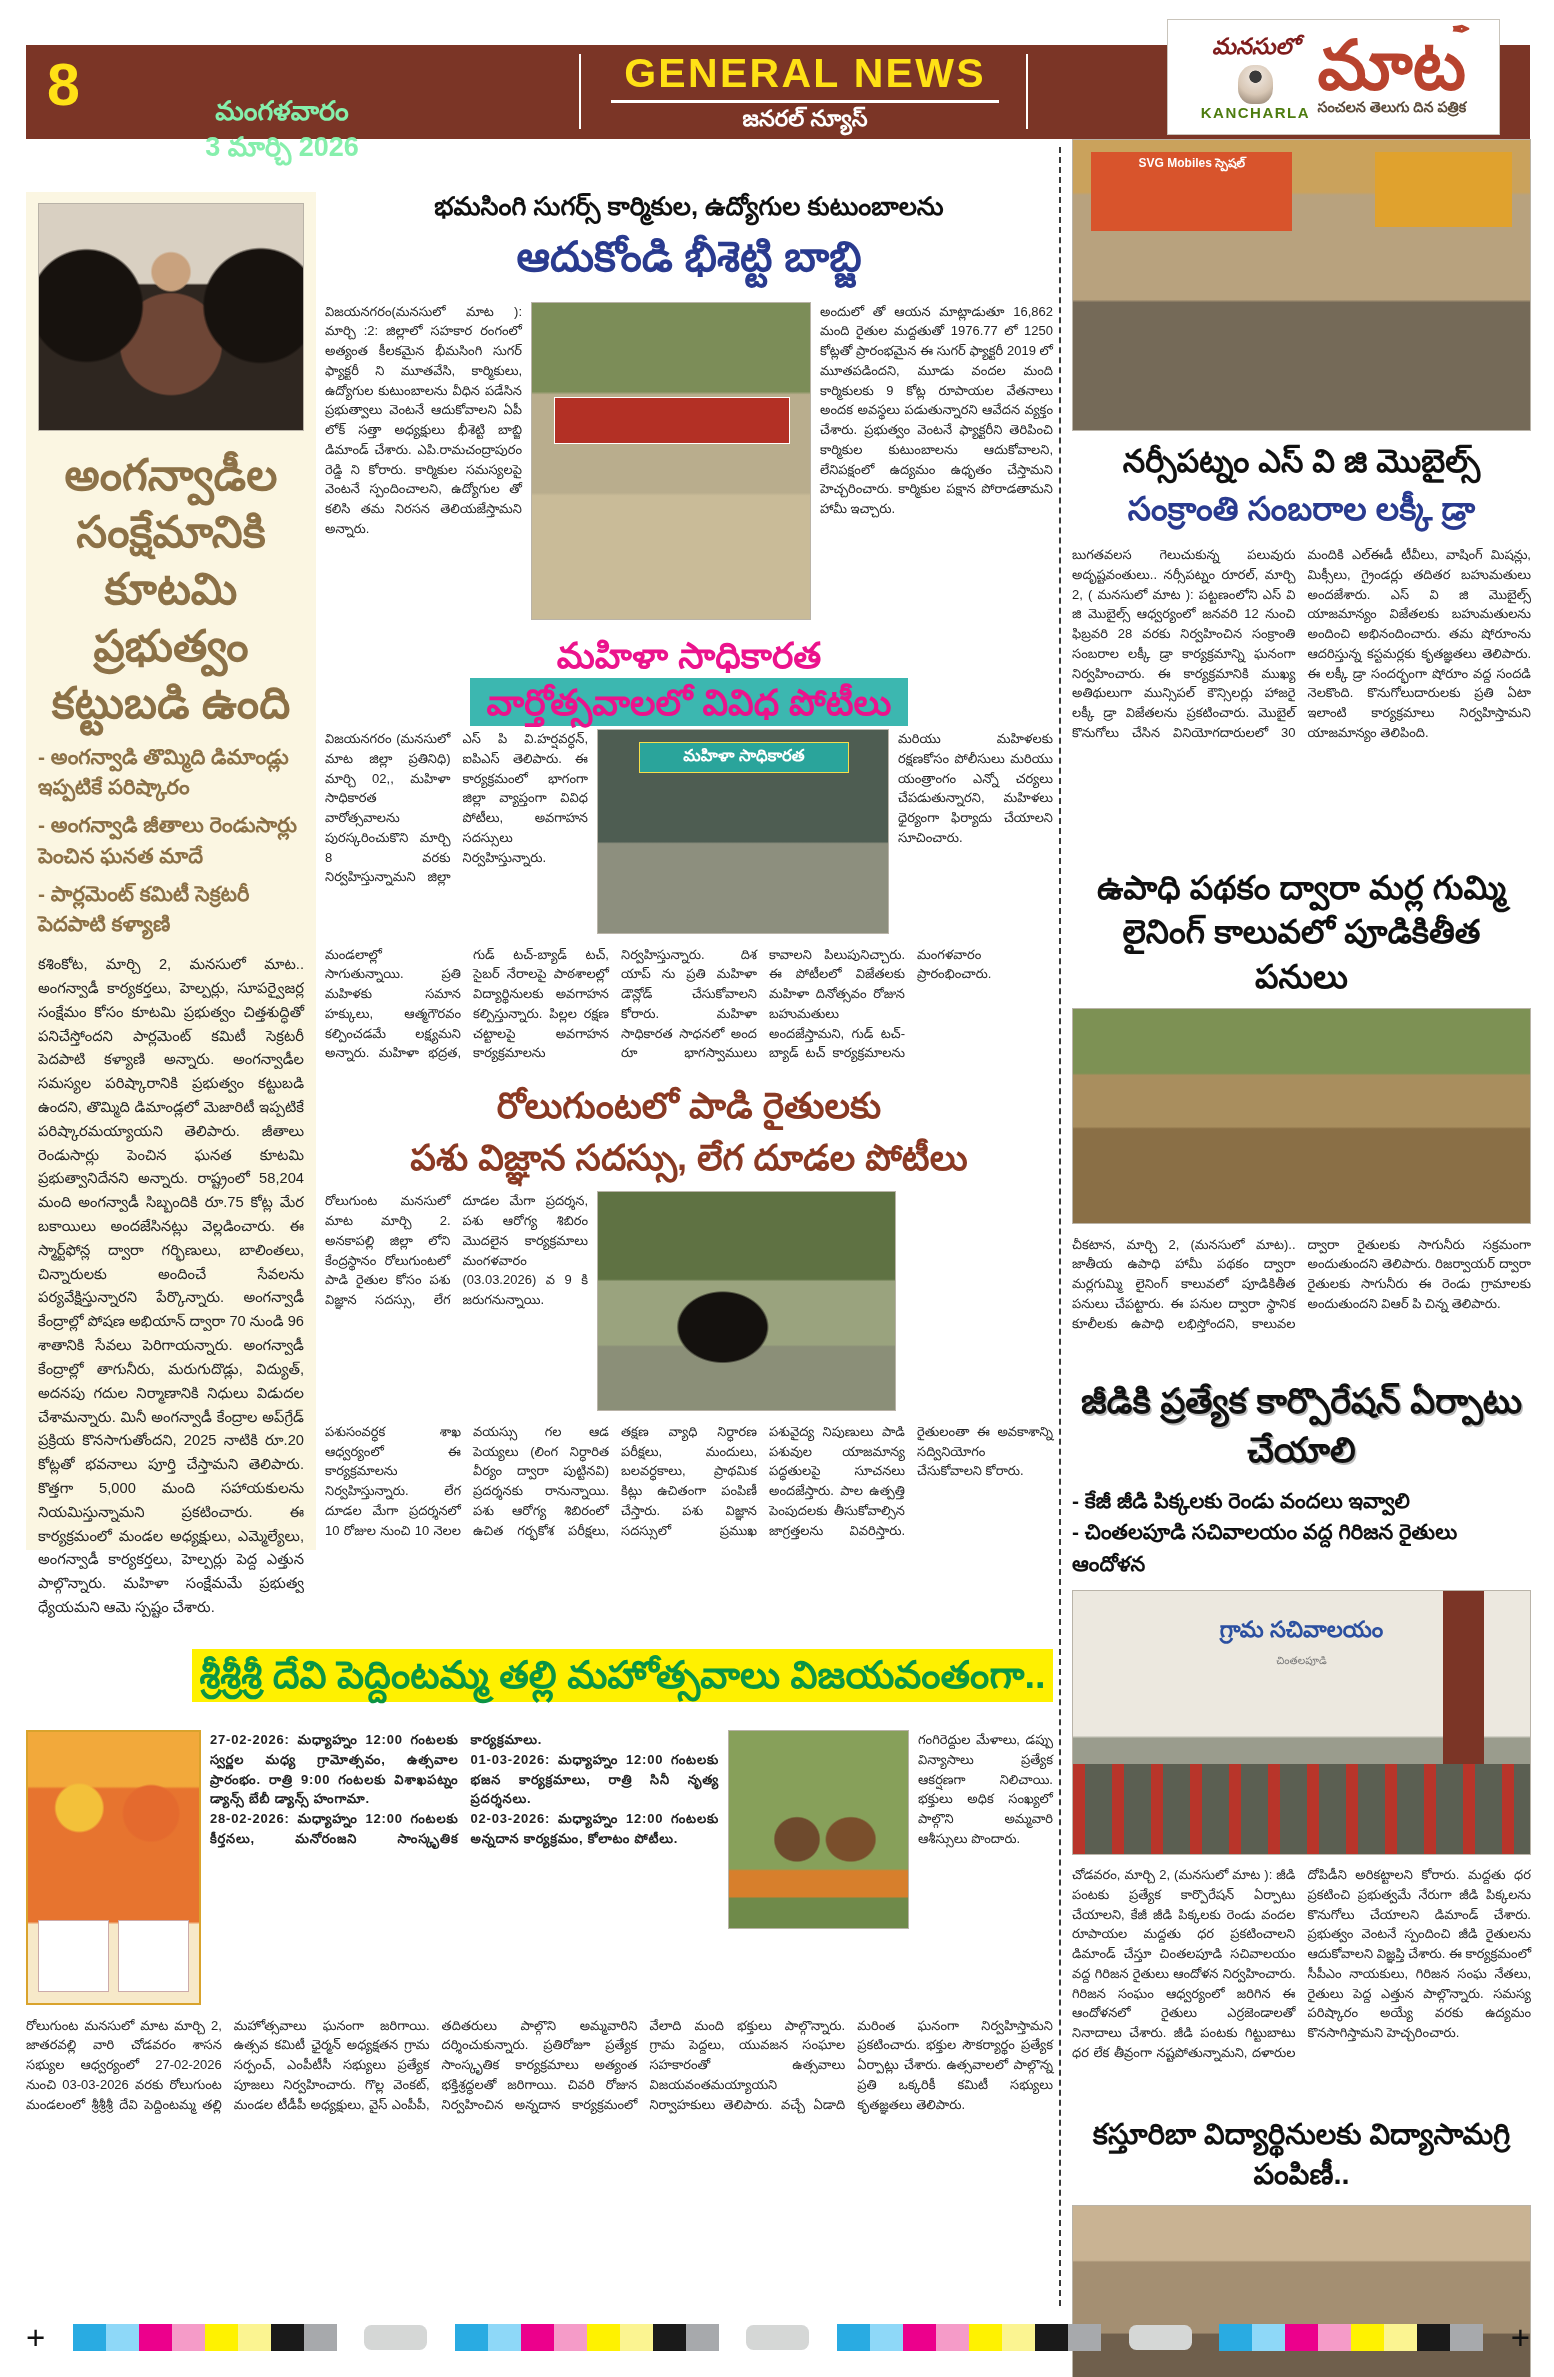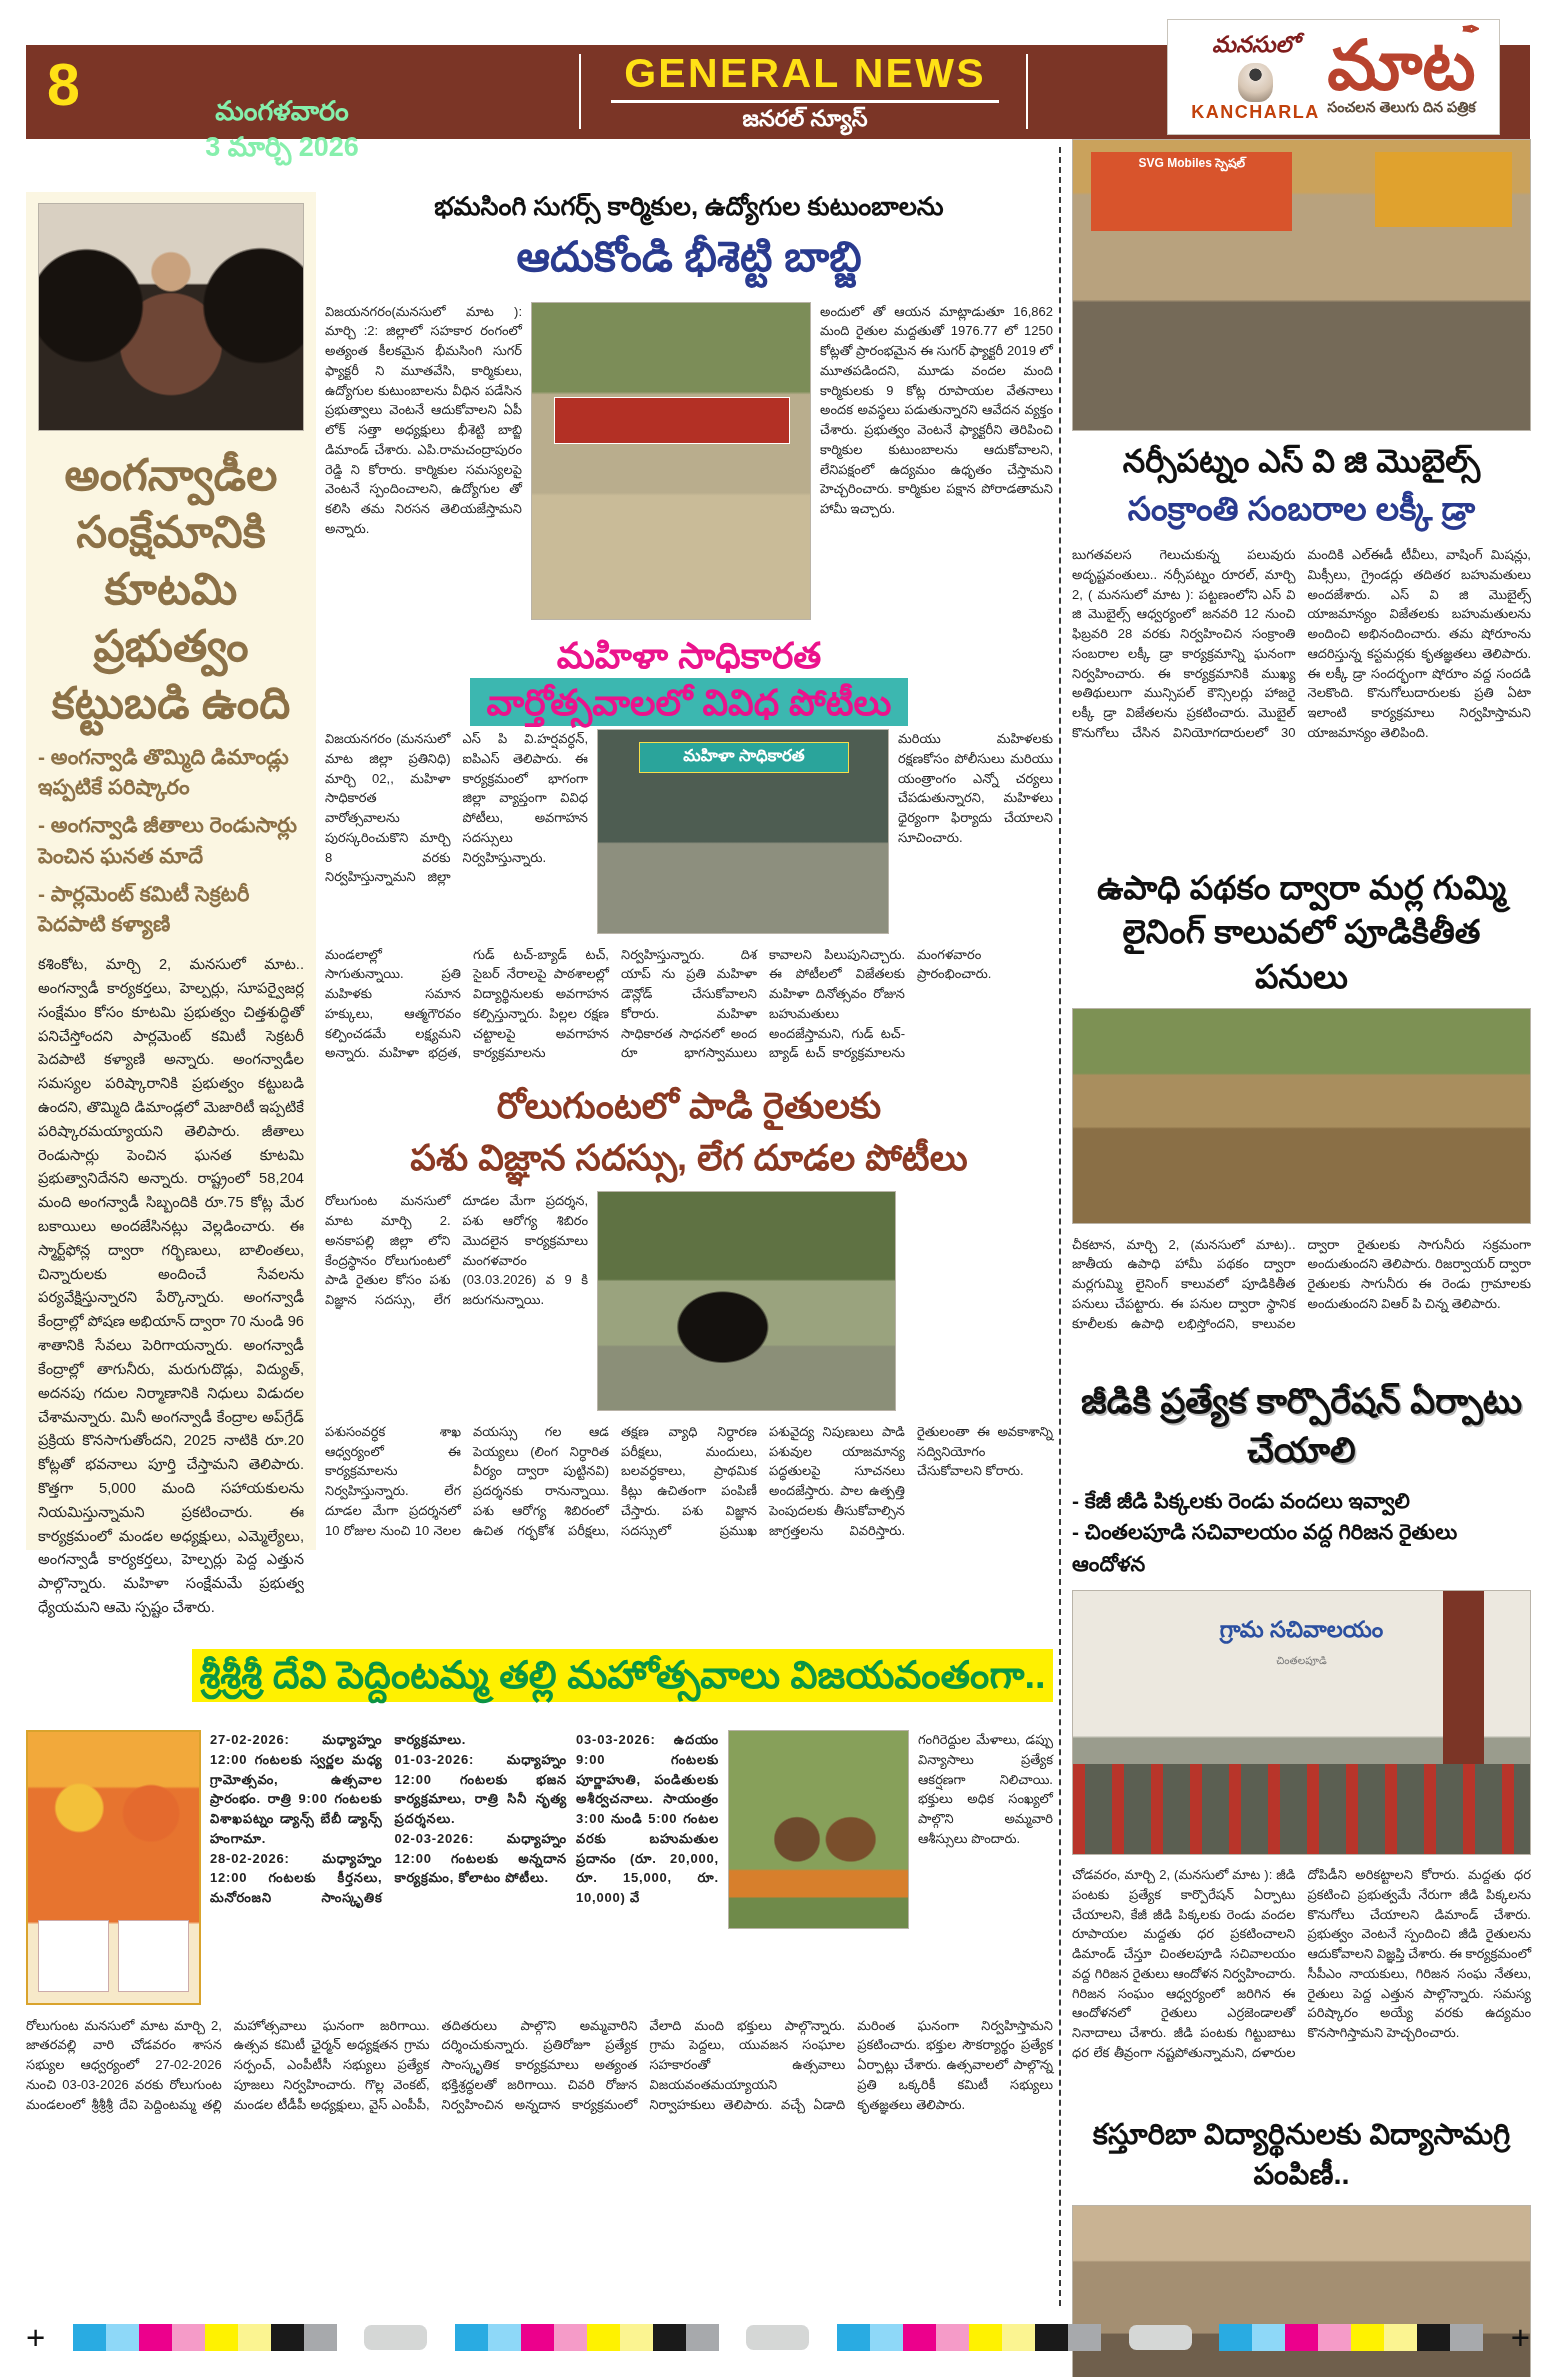--- a/index.html
+++ b/index.html
@@ -16,21 +16,21 @@
   .section{position:absolute;left:557px;top:4.5px;width:444px;text-align:center;}
   .section .en{display:inline-block;color:#FFE116;font-size:41px;font-weight:bold;letter-spacing:2.3px;
                border-bottom:3px solid #fff;padding:0 13.5px 3px;}
   .section .te{color:#fff;font-size:22.6px;font-weight:bold;margin-top:3px;}
   .logo{position:absolute;left:1141px;top:-26px;width:331px;height:114px;background:#fff;
         border:1.5px solid #c9c4bb;display:flex;align-items:center;justify-content:center;gap:7.5px;}
   .logo .left{display:flex;flex-direction:column;align-items:center;}
   .logo .script{color:#7f1d1d;font-size:22.6px;font-weight:bold;font-style:italic;}
   .logo .face{width:35px;height:39px;border-radius:45% 45% 40% 40%;
         background:radial-gradient(circle at 50% 30%,#3a3a3a 18%,#e8ddd2 20%,#d8c7b5 55%,#8a7a6a 100%);}
-  .logo .brand{color:#c2410c;font-size:18px;font-weight:bold;letter-spacing:1.5px;}
+  .logo .brand{color:#4d7c0f;font-size:15px;font-weight:bold;letter-spacing:1.5px;}
   .logo .title{color:#b8432e;font-size:69px;font-weight:bold;line-height:.9;position:relative;}
   .logo .nib{position:absolute;right:-4.5px;top:-15px;font-size:22.6px;color:#b8432e;}
   .logo .tag{color:#5a4a3a;font-size:14.3px;font-weight:bold;margin-top:1.5px;}
 
   
   .vdiv{position:absolute;left:1059px;top:147px;height:2159px;border-left:2.3px dashed #3a3a3a;}
 
   
   .photo{position:relative;overflow:hidden;border:0.8px solid #b9b3a8;}
   .body-txt{font-size:13px;line-height:1.52;text-align:justify;color:#222;}
@@ -220,21 +220,20 @@
   <div class="devi">
     <div class="row">
       <div class="photo devi-collage">
         <div class="pic" style="left:6%;bottom:4%;width:40%;height:26%;"></div>
         <div class="pic" style="right:6%;bottom:4%;width:40%;height:26%;"></div>
       </div>
       <div class="body-txt cols2 sched" style="flex:1;">27-02-2026: మధ్యాహ్నం 12:00 గంటలకు స్వర్ణల మధ్య గ్రామోత్సవం, ఉత్సవాల ప్రారంభం. రాత్రి 9:00 గంటలకు విశాఖపట్నం డ్యాన్స్ బేబీ డ్యాన్స్ హంగామా.
 28-02-2026: మధ్యాహ్నం 12:00 గంటలకు కీర్తనలు, మనోరంజని సాంస్కృతిక కార్యక్రమాలు.
 01-03-2026: మధ్యాహ్నం 12:00 గంటలకు భజన కార్యక్రమాలు, రాత్రి సినీ నృత్య ప్రదర్శనలు.
 02-03-2026: మధ్యాహ్నం 12:00 గంటలకు అన్నదాన కార్యక్రమం, కోలాటం పోటీలు.</div>
-      <div class="body-txt sched" style="width:143px;">03-03-2026: ఉదయం 9:00 గంటలకు పూర్ణాహుతి, పండితులకు అశీర్వచనాలు. సాయంత్రం 3:00 నుండి 5:00 గంటల వరకు బహుమతుల ప్రదానం (రూ. 20,000, రూ. 15,000, రూ. 10,000) వే</div>
       <div class="photo devi-horse"></div>
       <div class="body-txt" style="width:135px;">గంగిరెద్దుల మేళాలు, డప్పు విన్యాసాలు ప్రత్యేక ఆకర్షణగా నిలిచాయి. భక్తులు అధిక సంఖ్యలో పాల్గొని అమ్మవారి ఆశీస్సులు పొందారు.</div>
     </div>
     <div class="body-txt cols5 below" style="height:295px;">రోలుగుంట మనసులో మాట మార్చి 2,  జాతరవల్లి వారి చోడవరం శాసన సభ్యుల ఆధ్వర్యంలో 27-02-2026 నుంచి 03-03-2026 వరకు రోలుగుంట మండలంలో శ్రీశ్రీశ్రీ దేవి పెద్దింటమ్మ తల్లి మహోత్సవాలు ఘనంగా జరిగాయి. ఉత్సవ కమిటీ ఛైర్మన్ అధ్యక్షతన గ్రామ సర్పంచ్, ఎంపీటీసీ సభ్యులు ప్రత్యేక పూజలు నిర్వహించారు. గొల్ల వెంకట్, మండల టీడీపీ అధ్యక్షులు, వైస్ ఎంపీపీ, తదితరులు పాల్గొని అమ్మవారిని దర్శించుకున్నారు. ప్రతిరోజూ ప్రత్యేక సాంస్కృతిక కార్యక్రమాలు అత్యంత భక్తిశ్రద్ధలతో జరిగాయి. చివరి రోజున నిర్వహించిన అన్నదాన కార్యక్రమంలో వేలాది మంది భక్తులు పాల్గొన్నారు. గ్రామ పెద్దలు, యువజన సంఘాల సహకారంతో ఉత్సవాలు విజయవంతమయ్యాయని నిర్వాహకులు తెలిపారు. వచ్చే ఏడాది మరింత ఘనంగా నిర్వహిస్తామని ప్రకటించారు. భక్తుల సౌకర్యార్థం ప్రత్యేక ఏర్పాట్లు చేశారు. ఉత్సవాలలో పాల్గొన్న ప్రతి ఒక్కరికీ కమిటీ సభ్యులు కృతజ్ఞతలు తెలిపారు.</div>
   </div>
 
   <div class="right">
 
     <div class="photo r-photo1">
       <div class="ob">SVG Mobiles స్పెషల్</div>

